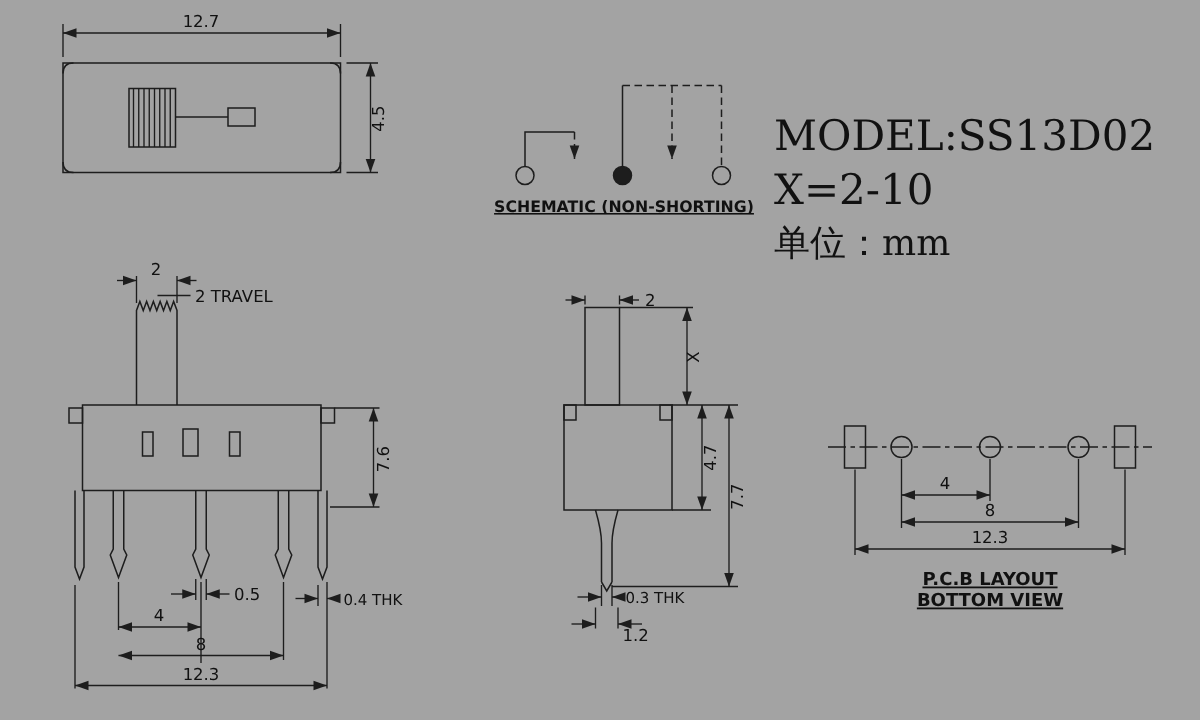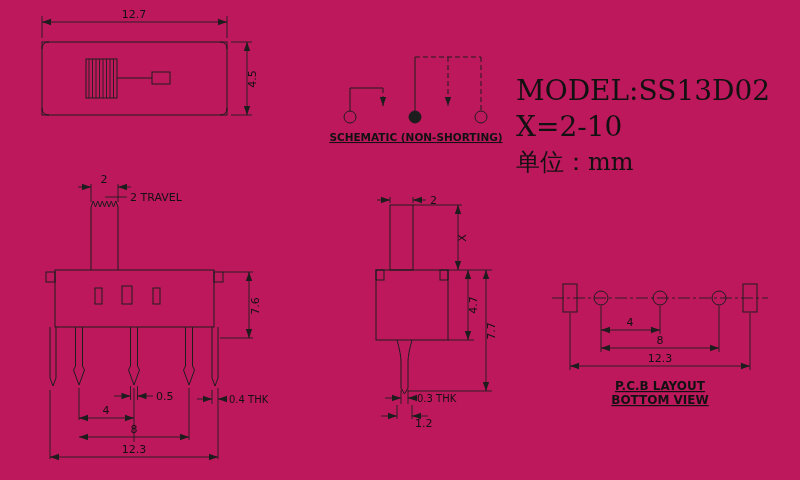--- a/index.html
+++ b/index.html
@@ -1,16 +1,16 @@
 <!DOCTYPE html>
 <html><head>
 <meta charset="utf-8">
 <style>
   html,body{margin:0;padding:0;background:#ffffff;}
-  .sheet{position:relative;width:800px;height:480px;background:#be185d;overflow:hidden;}
+  .sheet{position:relative;width:800px;height:480px;background:#a3a3a3;overflow:hidden;}
   svg{display:block;}
   .ln{stroke:#1d1d1d;fill:none;stroke-width:1;stroke-linecap:butt;stroke-linejoin:miter;}
   .thin{stroke-width:0.9;}
   .dash{stroke-dasharray:5 3;}
   .cl{stroke-dasharray:12 3 3 3;}
   .txt{fill:#111;stroke:none;font-family:"DejaVu Sans","Liberation Sans",sans-serif;font-size:11px;}
   .small{font-size:10px;}
   .lbl{fill:#111;stroke:none;font-family:"DejaVu Sans","Liberation Sans",sans-serif;font-weight:bold;font-size:10.5px;}
   .pcbl{fill:#111;stroke:none;font-family:"DejaVu Sans","Liberation Sans",sans-serif;font-weight:bold;font-size:12px;}
   .title{fill:#111;stroke:none;font-family:"DejaVu Serif","Liberation Serif",serif;font-size:28px;}

